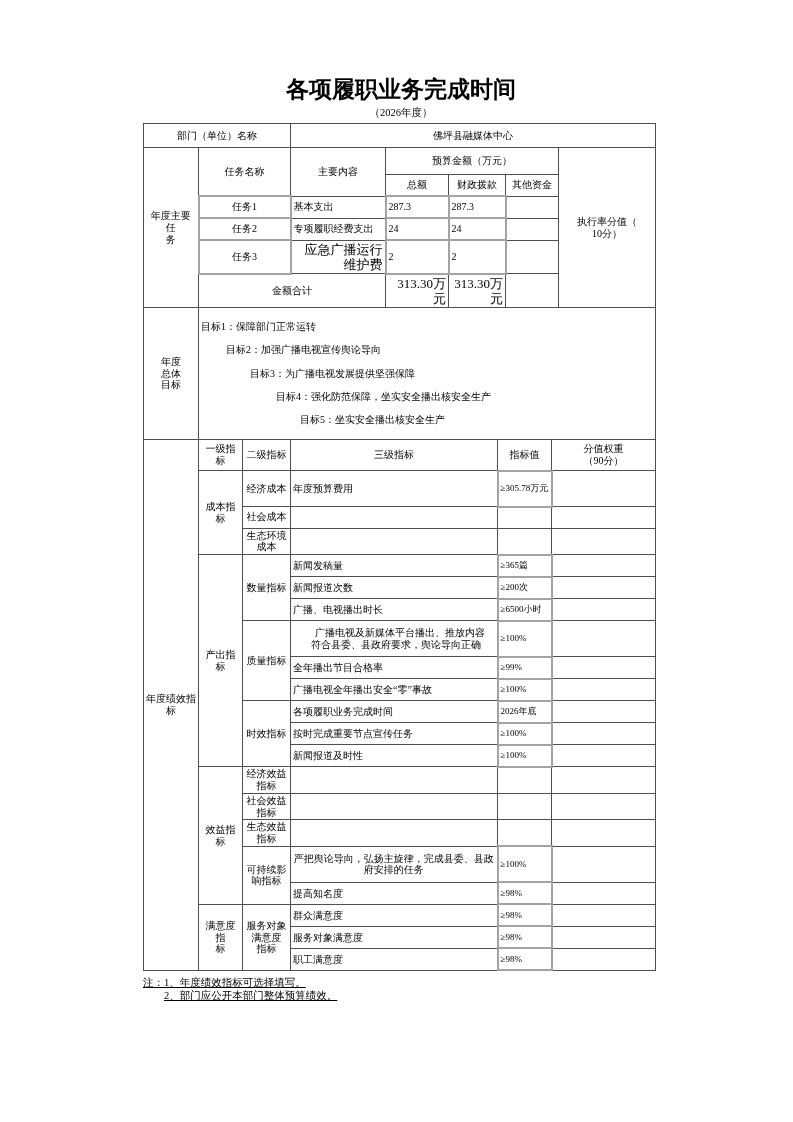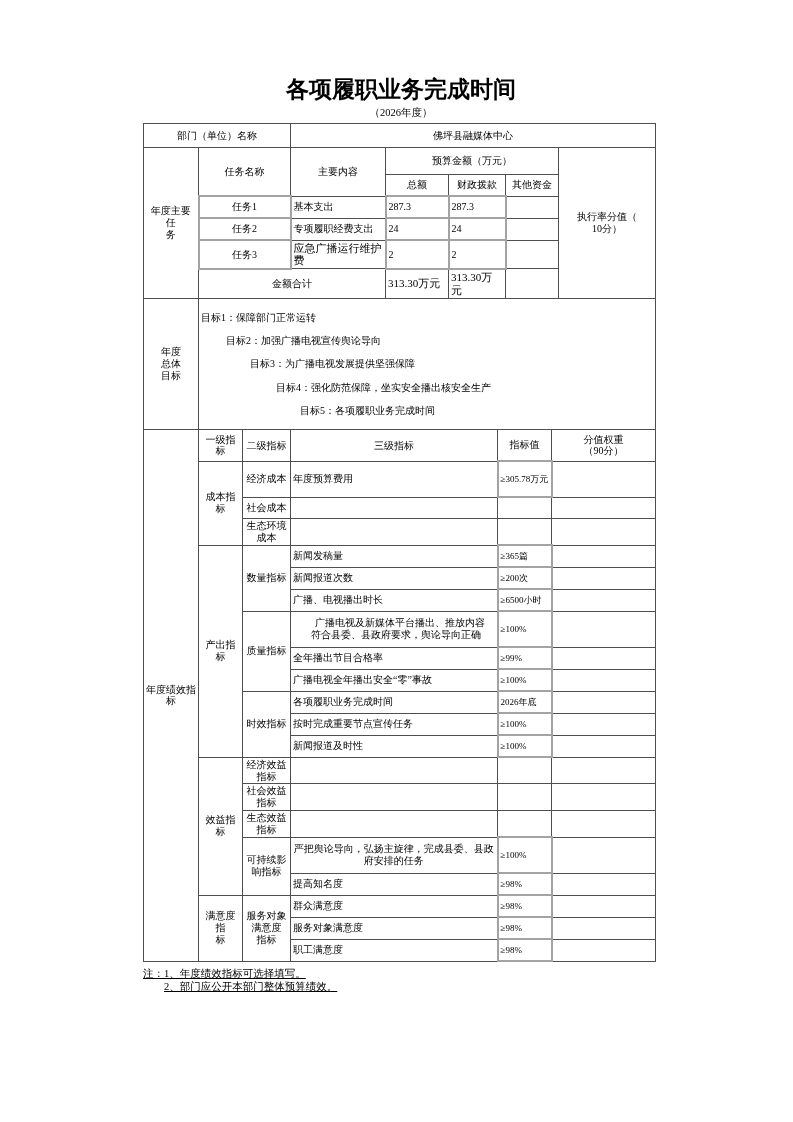--- a/index.html
+++ b/index.html
@@ -8,21 +8,21 @@
   .doc{position:absolute;left:143px;top:74px;width:516px;}
   .tbl-label{font-size:12px;line-height:14px;margin-bottom:2px;}
   .title{font-size:23px;font-weight:bold;text-align:center;margin:2px 0 2px 0;line-height:28px;}
   .subtitle{font-size:10.5px;text-align:center;margin-bottom:4px;line-height:13px;}
   table{border-collapse:collapse;table-layout:fixed;width:512px;}
   td{border:1px solid #4f4f4f;font-size:10px;line-height:1.18;text-align:center;
      vertical-align:middle;padding:1px 2px;white-space:pre-line;word-break:break-all;}
   td.tl{text-align:left;margin-left:36px;}
   td.hl{border:2px solid #a3a3a3;}
   td.val{font-size:9px;}
-  td.fit{font-size:11px;}
+  td.fit{font-size:13px;text-align:right;}
   td.indent{text-indent:4px;padding-left:20px;}
   tr.h18 td{height:18px;} tr.h21 td{height:21px;} tr.h22 td{height:22px;}
   tr.h24 td{height:24px;} tr.h28 td{height:28px;} tr.h32 td{height:32px;}
   tr.h58 td{height:58px;}
   .goal-line{line-height:11.5px;}
   .g1{padding-left:25px;} .g2{padding-left:49px;} .g3{padding-left:75px;} .g4{padding-left:99px;}
   .notes{font-size:10.5px;line-height:13px;margin-top:5px;text-decoration:underline;}
   .note2{margin-left:21px;}
 </style>
 </head>
@@ -101,21 +101,21 @@
 
       <tr class="h58">
         <td>年度
 总体
 目标</td>
         <td colspan="9" class="tl">
           <div class="goal-line">目标1：保障部门正常运转</div>
           <div class="goal-line g1">目标2：加强广播电视宣传舆论导向</div>
           <div class="goal-line g2">目标3：为广播电视发展提供坚强保障</div>
           <div class="goal-line g3">目标4：强化防范保障，坐实安全播出核安全生产</div>
-          <div class="goal-line g4">目标5：各项履职业务完成时间</div>
+          <div class="goal-line g4">目标5：坐实安全播出核安全生产</div>
         </td>
       </tr>
 
       <tr class="h28">
         <td rowspan="21">年度绩效指
 标</td>
         <td>一级指标</td>
         <td>二级指标</td>
         <td colspan="3">三级指标</td>
         <td colspan="2">指标值</td>

